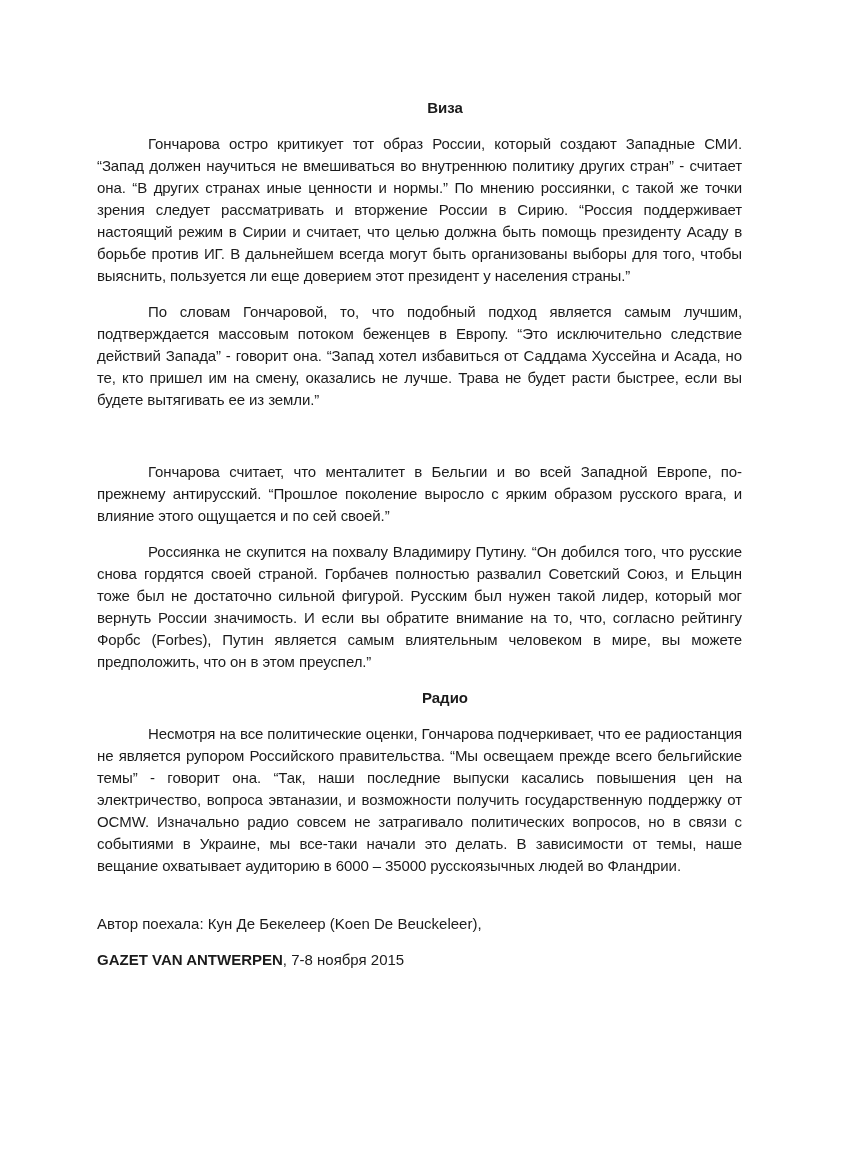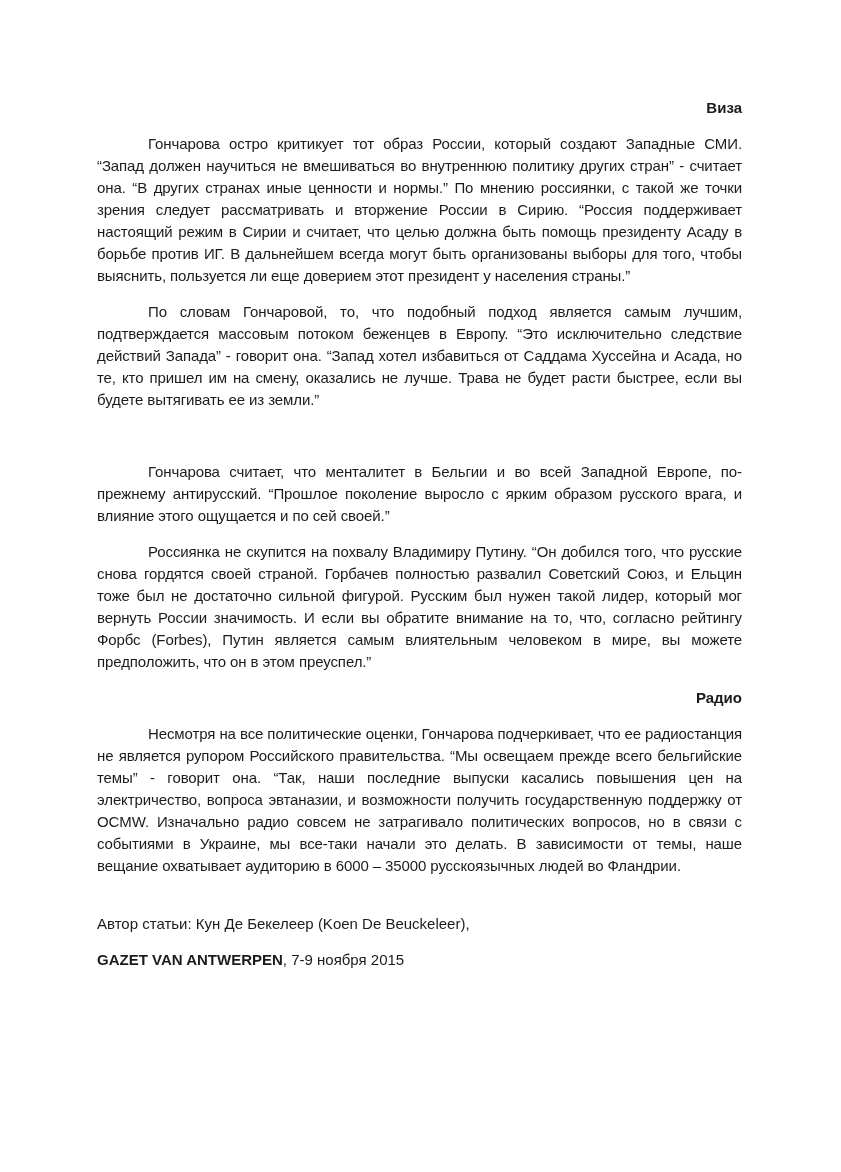--- a/index.html
+++ b/index.html
@@ -20,21 +20,21 @@
     width: 841px;
     padding: 97px 99px 0 97px;
     color: #1b1b1b;
   }
   .heading {
     font-size: 15px;
     line-height: 22px;
     font-weight: bold;
     margin: 0 0 14px 0;
     text-indent: 51px;
-    text-align: right;
+    text-align: center;
   }
   .para {
     font-size: 15px;
     line-height: 22px;
     letter-spacing: -0.1px;
     margin: 0 0 14px 0;
     text-indent: 51px;
     text-align: justify;
   }
   .spacer-lg { height: 36px; }
@@ -66,18 +66,18 @@
     <p class="para">Гончарова считает, что менталитет в Бельгии и во всей Западной Европе, по-прежнему антирусский. “Прошлое поколение выросло с ярким образом русского врага, и влияние этого ощущается и по сей своей.”</p>
 
     <p class="para">Россиянка не скупится на похвалу Владимиру Путину. “Он добился того, что русские снова гордятся своей страной. Горбачев полностью развалил Советский Союз, и Ельцин тоже был не достаточно сильной фигурой. Русским был нужен такой лидер, который мог вернуть России значимость. И если вы обратите внимание на то, что, согласно рейтингу Форбс (Forbes), Путин является самым влиятельным человеком в мире, вы можете предположить, что он в этом преуспел.”</p>
 
     <h2 class="heading">Радио</h2>
 
     <p class="para">Несмотря на все  политические  оценки, Гончарова подчеркивает, что ее радиостанция не является рупором Российского правительства. “Мы освещаем  прежде всего бельгийские темы” - говорит она. “Так, наши последние выпуски касались повышения цен на электричество, вопроса эвтаназии, и возможности получить государственную поддержку от OCMW. Изначально радио совсем не затрагивало  политических вопросов, но в связи с событиями в Украине, мы все-таки начали это делать. В зависимости от темы, наше вещание охватывает аудиторию в  6000 – 35000 русскоязычных людей во Фландрии.</p>
 
     <div class="spacer-sm"></div>
 
-    <p class="footer-line">Автор статьи: Кун Де Бекелеер (Koen De Beuckeleer),</p>
+    <p class="footer-line">Автор поехала: Кун Де Бекелеер (Koen De Beuckeleer),</p>
 
-    <p class="footer-line"><span class="pub-name">GAZET VAN ANTWERPEN</span><span>, 7-9 ноября 2015</span></p>
+    <p class="footer-line"><span class="pub-name">GAZET VAN ANTWERPEN</span><span>, 7-8 ноября 2015</span></p>
 
   </div>
 </div>
 
 </body></html>

